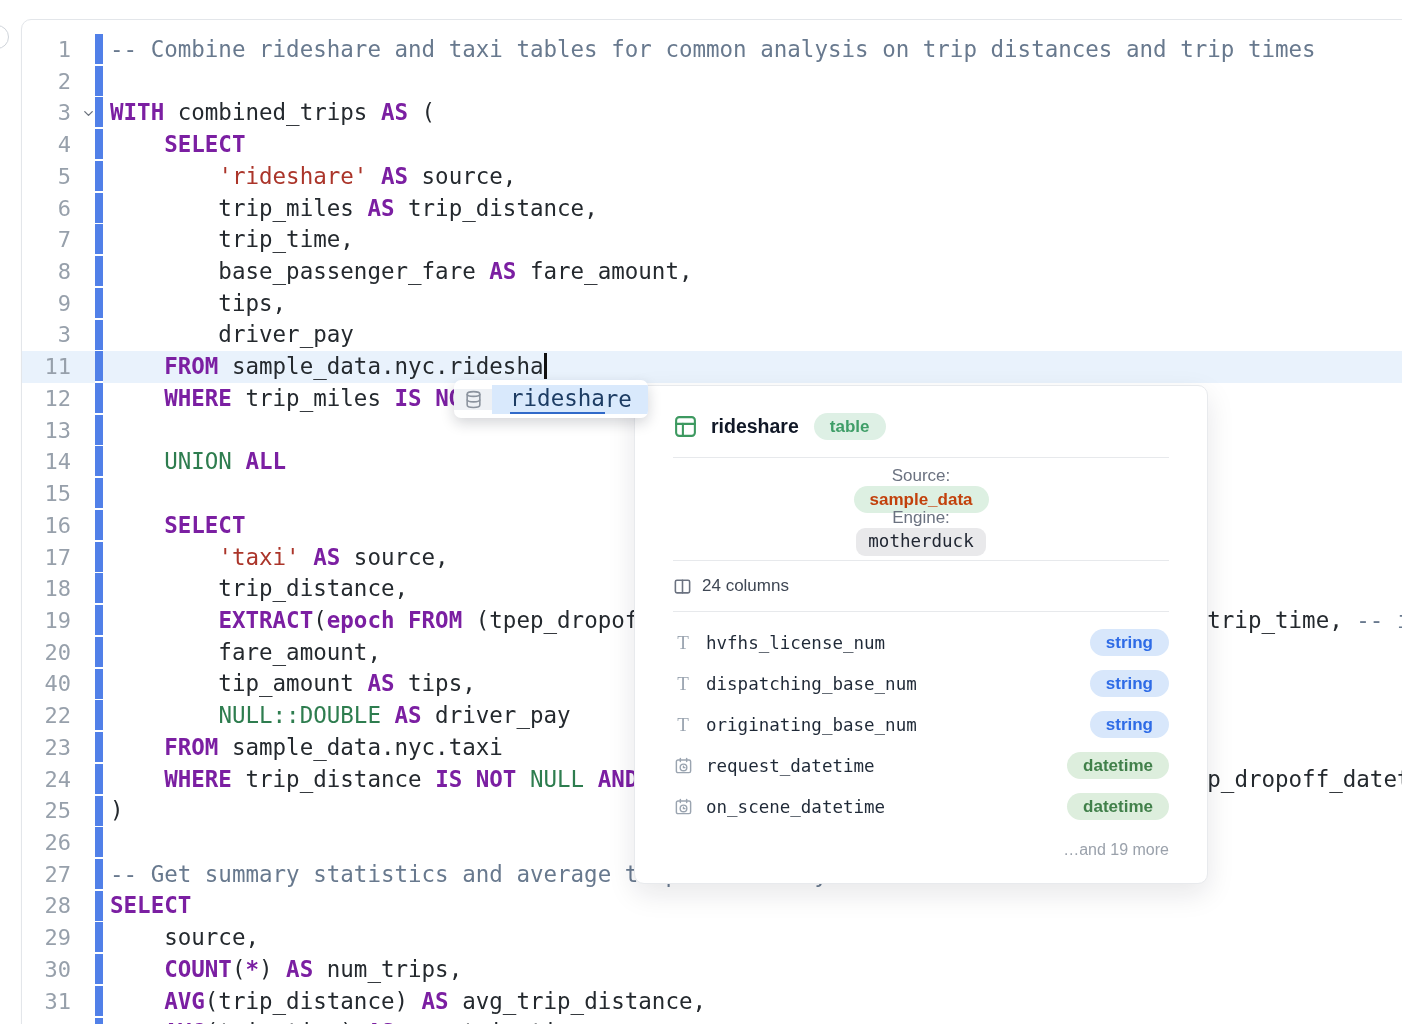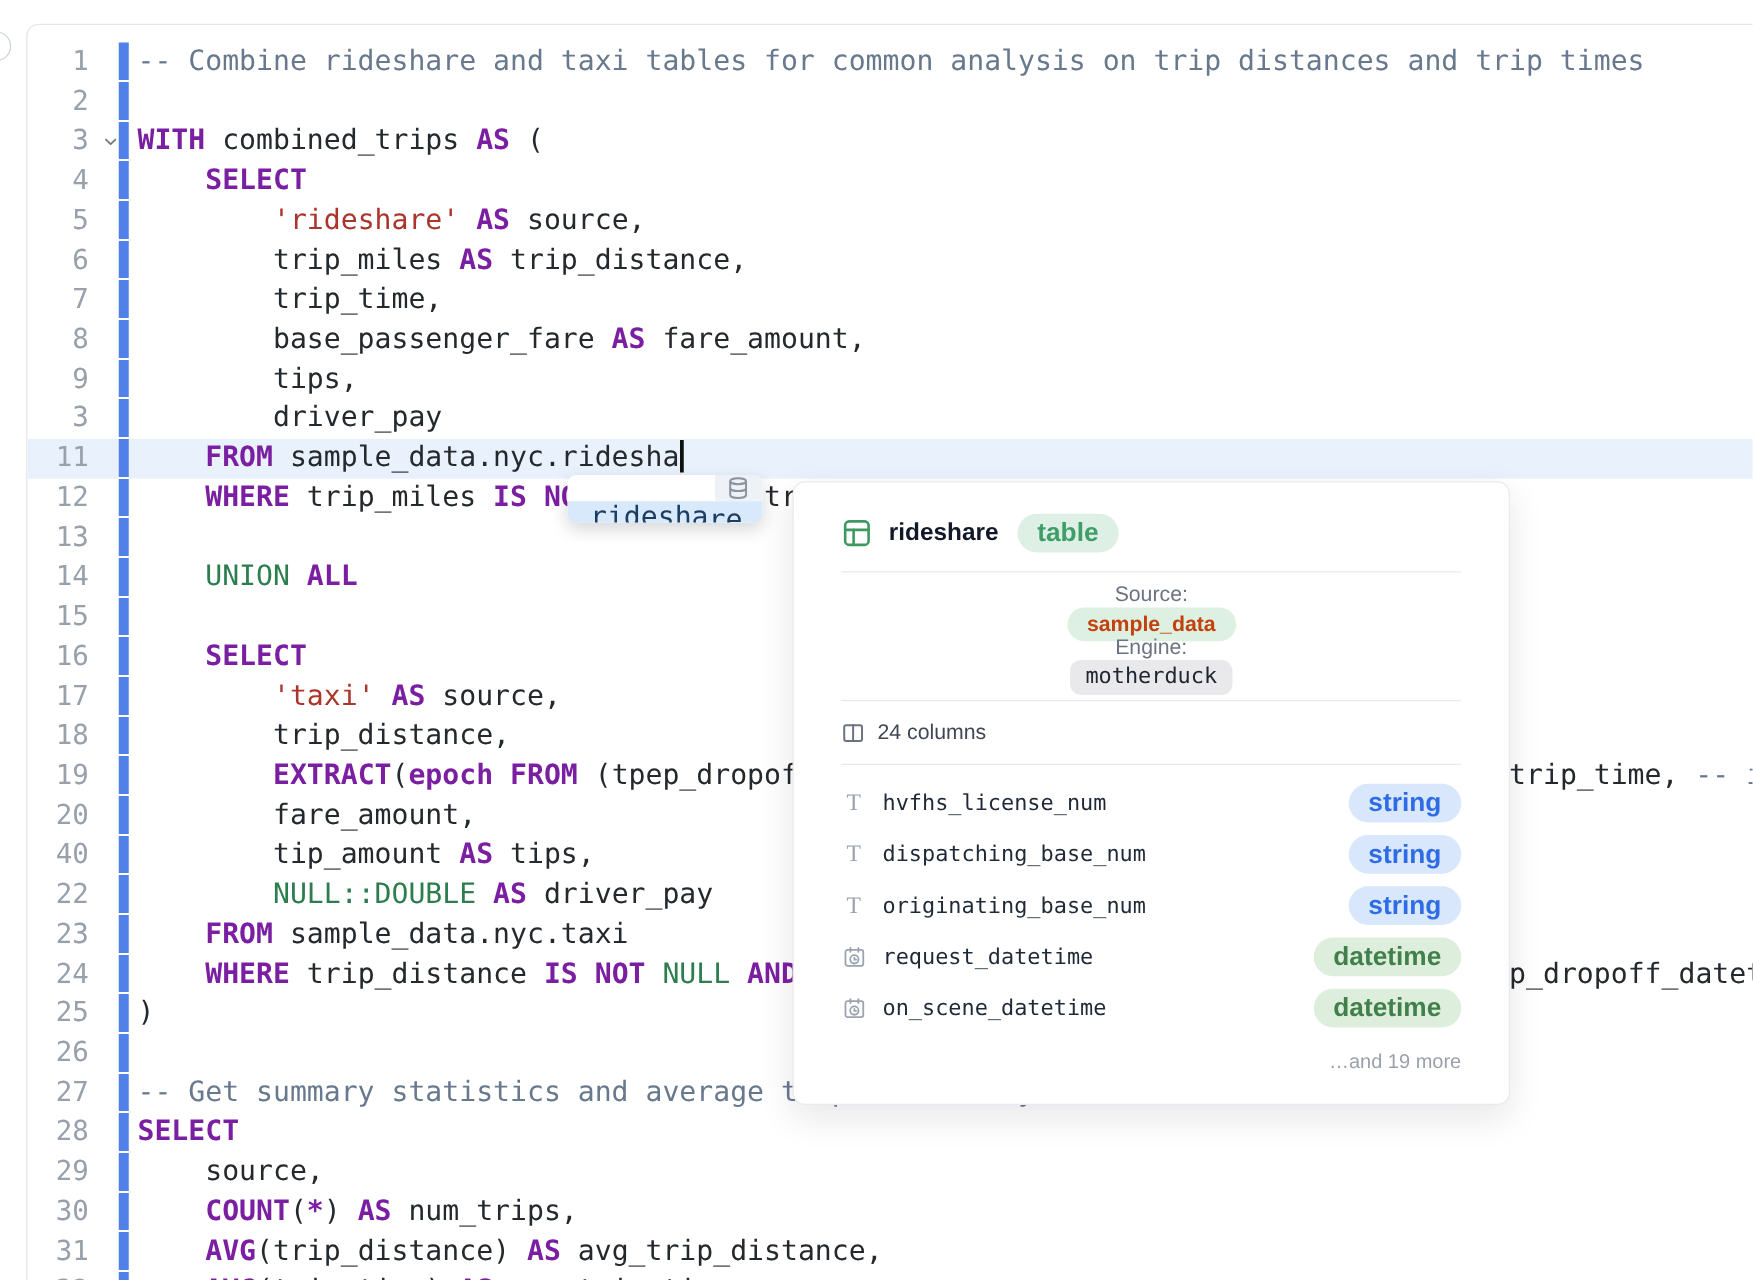--- a/index.html
+++ b/index.html
@@ -44,22 +44,22 @@
   .tk-s{color:#ab352a;}
   .tk-c{color:#68798e;}
   .tk-p{color:#24292e;}
   .caret{
     display:inline-block;width:2.5px;height:26px;background:#111;
     vertical-align:middle;margin-left:1px;margin-top:-4px;
   }
   
   .autocomplete{
     position:absolute;left:454px;top:380px;height:38px;z-index:10;
-    display:flex;align-items:flex-end;border-radius:7px;overflow:hidden;
-    box-shadow:0 5px 14px rgba(16,24,40,.18);background:#fff;flex-direction:column;
+    display:flex;align-items:center;border-radius:7px;overflow:hidden;
+    box-shadow:0 5px 14px rgba(16,24,40,.18);background:#fff;
   }
   .ac-icon-cell{
     width:38px;display:flex;align-items:center;justify-content:center;
     background:#eef1f5;color:#8b939e;
   }
   .ac-item{
     display:flex;align-items:center;padding:0 16px 0 18px;background:#d9e9fc;
     font-family:"DejaVu Sans Mono",monospace;font-size:22.5px;color:#1d3c63;
   }
   .ac-match{border-bottom:2.5px solid #3069c9;padding-bottom:1px;}
@@ -67,21 +67,21 @@
   .tooltip{
     position:absolute;left:634px;top:385px;width:574px;z-index:9;
     background:#fff;border:1px solid #e8eaed;border-radius:10px;
     box-shadow:0 10px 28px rgba(16,24,40,.10);
     padding:24px 38px 24px 38px;box-sizing:border-box;color:#111827;
   }
   .tt-header{display:flex;align-items:center;gap:13px;height:32px;}
   .tt-title{font-size:19.5px;font-weight:bold;color:#111827;}
   .pill{
     display:inline-flex;align-items:center;border-radius:999px;
-    font-size:21px;font-weight:bold;padding:5px 16px;line-height:1;
+    font-size:17px;font-weight:bold;padding:5px 16px;line-height:1;
   }
   .pill-table{background:#def0e5;color:#3f9e68;margin-left:2px;}
   .pill-green{background:#ddf0e2;color:#c2410c;font-size:17px;}
   .pill-mono{
     background:#e9e9eb;color:#202632;border-radius:9px;
     font-family:"DejaVu Sans Mono",monospace;font-weight:normal;font-size:17.5px;
     padding:5px 12px;
   }
   .pill-string{background:#d8e7fb;color:#2e6be6;}
   .pill-datetime{background:#ddeedd;color:#41804a;}

